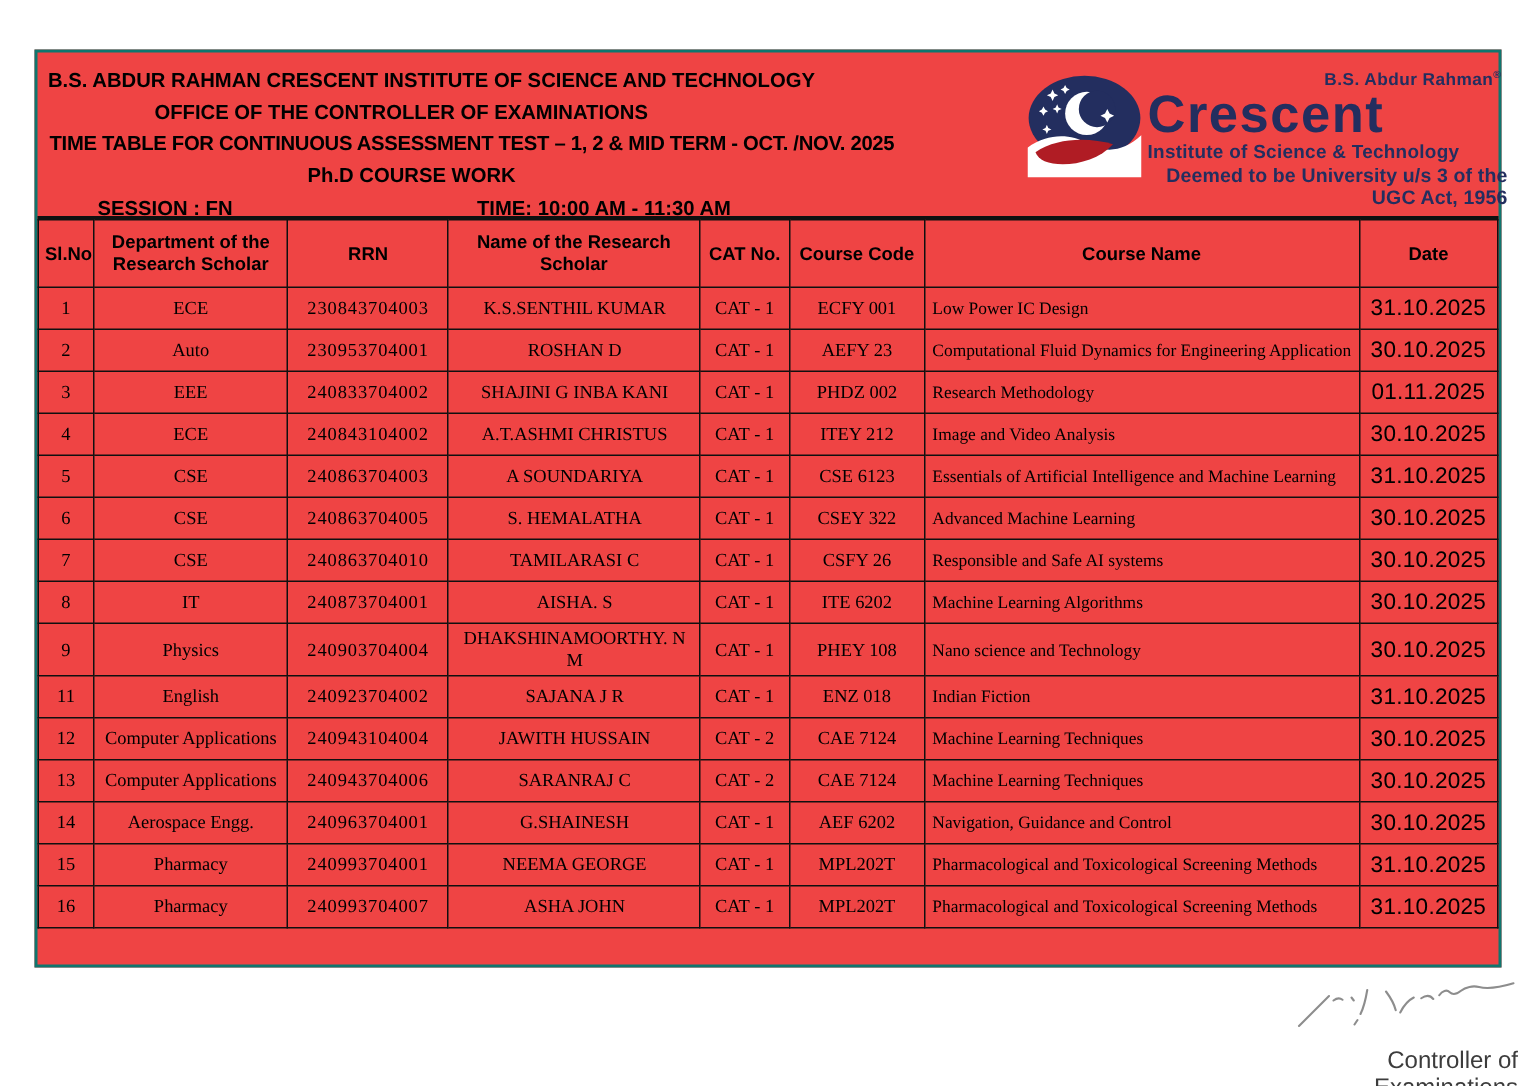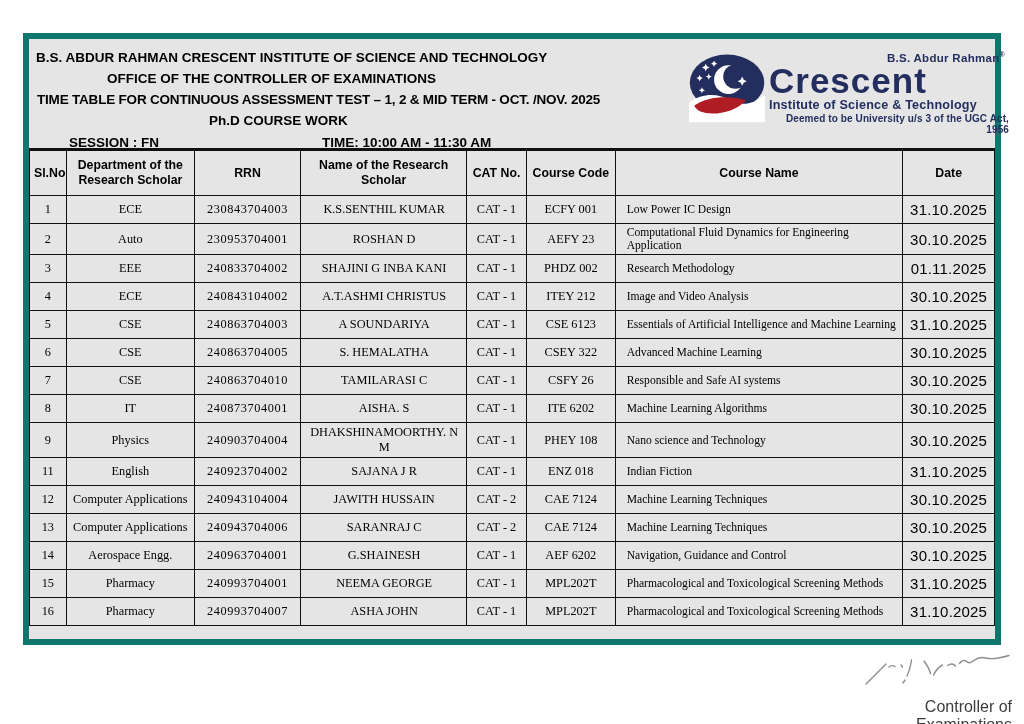--- a/index.html
+++ b/index.html
@@ -2,21 +2,21 @@
 <html><head>
 <meta charset="utf-8">
 <style>
   * { margin:0; padding:0; box-sizing:border-box; }
   html,body { width:1024px; height:724px; background:#ffffff; overflow:hidden;
               font-family:"Liberation Sans", sans-serif; color:#000; }
   .page { position:relative; width:1024px; height:724px; background:#fff; }
 
   
   .doc-frame { position:absolute; left:23px; top:33px; width:978px; height:612px;
-               border:6px solid #0f766e; background:#e5e5e5; }
+               border:2px solid #0f766e; background:#ef4444; }
 
   
   .doc-header { position:relative; height:111px; border-bottom:2px solid #101010; display:flex; }
   .titles { width:648px; padding-top:8px; font-weight:bold; font-size:13.5px; line-height:21px; }
   .t-line1 { margin-left:7px; }
   .t-line2 { margin-left:78px; }
   .t-line3 { margin-left:8px; letter-spacing:-0.2px; }
   .t-line4 { margin-left:180px; }
   .session-row { position:relative; margin-top:1px; }
   .session-label { margin-left:40px; }
@@ -24,39 +24,39 @@
 
   
   .logo { flex:1; position:relative; }
   .logo-inner { position:absolute; left:12px; top:12px; display:flex; align-items:flex-start; }
   .emblem { width:76px; height:70px; margin-top:2px; }
   .logo-text { margin-left:4px; width:240px; color:#232e5f; }
   .brand-top { text-align:right; font-size:11.5px; font-weight:bold; padding-right:4px; letter-spacing:0.3px; }
   .brand-top sup { font-size:7px; }
   .brand-name { font-size:35px; font-weight:bold; line-height:33px; letter-spacing:1px; margin-top:0px; }
   .brand-sub { font-size:12.6px; font-weight:bold; letter-spacing:0.2px; margin-top:1px; }
-  .brand-tagline { font-size:10px; font-weight:bold; text-align:right; margin-top:1px; letter-spacing:0.1px; }
+  .brand-tagline { font-size:13px; font-weight:bold; text-align:right; margin-top:1px; letter-spacing:0.1px; }
 
   
   table { width:100%; border-collapse:collapse; table-layout:fixed; }
   th, td { border:1px solid #101010; vertical-align:middle; padding:2px 4px; overflow:hidden; }
   thead th { height:45px; font-size:12.3px; font-weight:bold; text-align:center; line-height:15px;
              font-family:"Liberation Sans", sans-serif; }
   tbody td { height:28px; font-family:"Liberation Serif", serif; font-size:12.3px; text-align:center; }
   col.w-sl     { width:3.8%; }
   col.w-dept   { width:13.3%; }
   col.w-rrn    { width:11.0%; }
   col.w-name   { width:17.2%; }
   col.w-cat    { width:6.2%; }
   col.w-code   { width:9.2%; }
   col.w-course { width:29.8%; }
   col.w-date   { width:9.5%; }
   td.c-rrn  { letter-spacing:0.6px; }
   td.c-name { text-align:center; padding-left:5px; }
-  td.c-course { text-align:left; padding-left:11px; font-size:11.6px; line-height:13px; }
+  td.c-course { text-align:left; padding-left:5px; font-size:11.6px; line-height:13px; }
   td.c-date { font-family:"Liberation Sans", sans-serif; font-weight:normal; font-size:15px; letter-spacing:0.2px; }
 
   
   .signature { position:absolute; left:850px; top:654px; width:162px; text-align:right; }
   .sig-label { font-size:16px; color:#3c3c3c; margin-top:2px; font-family:"Liberation Sans", sans-serif; }
 </style>
 </head>
 <body>
 
 <div class="page">

